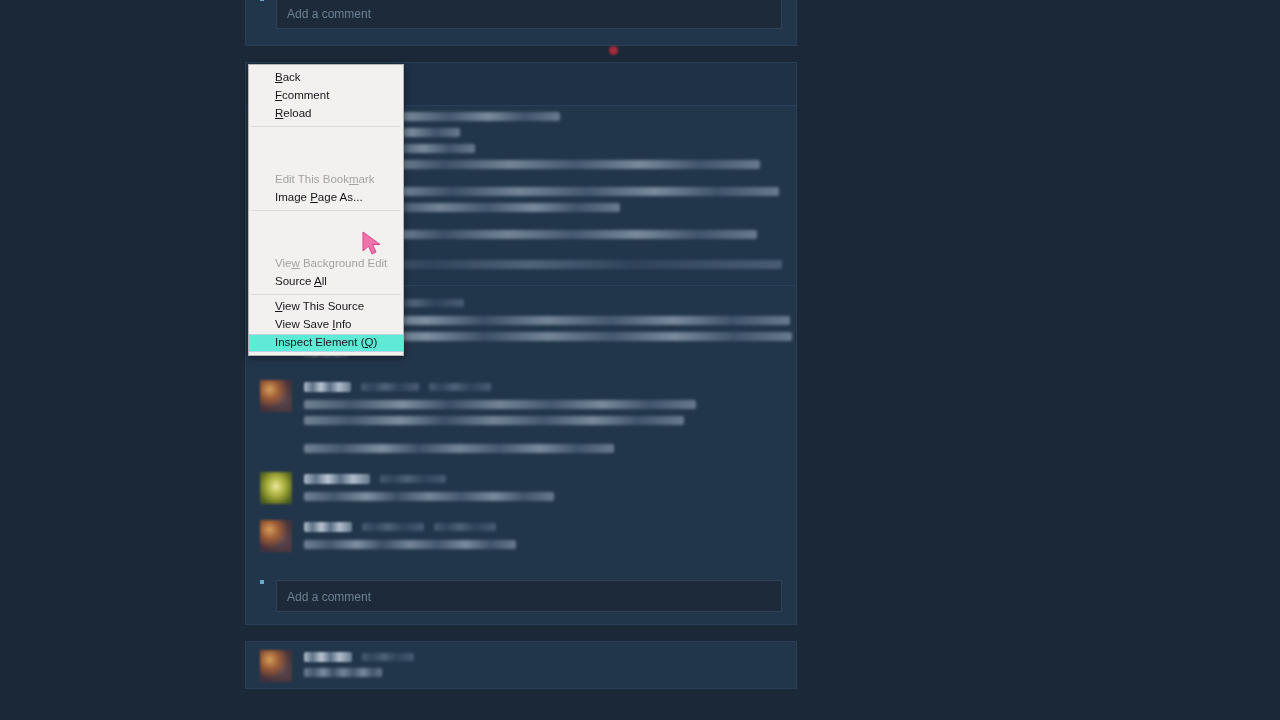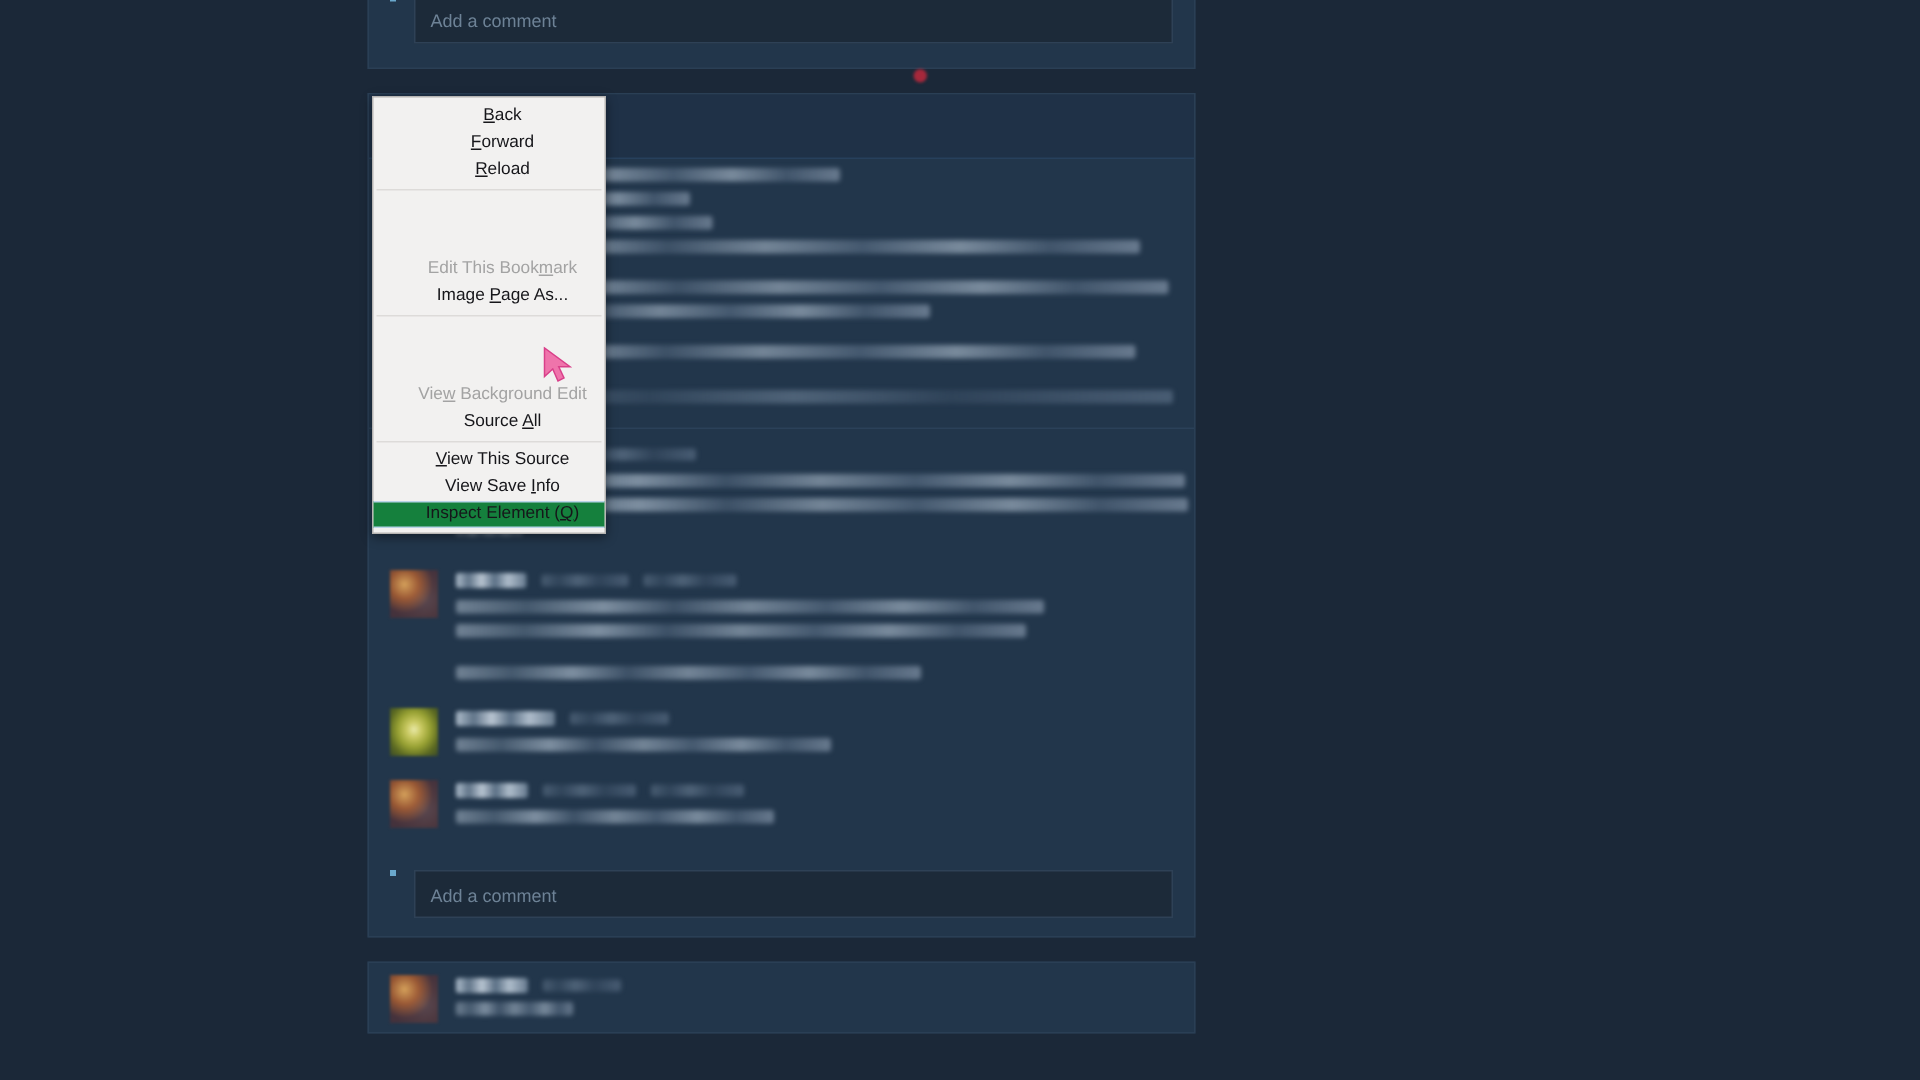--- a/index.html
+++ b/index.html
@@ -201,25 +201,24 @@
     box-sizing: border-box;
     font-size: 11.5px;
     color: #1b1b1b;
     z-index: 50;
   }
   .menu-item {
     padding: 1px 8px 2px 26px;
     line-height: 15px;
     white-space: nowrap;
     color: #16161a;
-    text-align: center;
   }
   .menu-item.disabled { color: #a3a3a3; margin-top: 44px; }
   .menu-item.hover {
-    background: #15803d;
+    background: #5eead4;
     border-top: 1px solid #b9d4e8;
     border-bottom: 1px solid #b9d4e8;
     padding-top: 0px;
     padding-bottom: 1px;
   }
   .menu-item u { text-decoration: underline; }
   .menu-sep {
     height: 1px;
     background: #dddbd9;
     margin: 3px 2px;
@@ -353,21 +352,21 @@
       </div>
     </div>
 
   </div>
 
   <div class="context-menu">
     <div class="menu-item">
       <u>B</u><span>ack</span>
     </div>
     <div class="menu-item">
-      <u>F</u><span>orward</span>
+      <u>F</u><span>comment</span>
     </div>
     <div class="menu-item">
       <u>R</u><span>eload</span>
     </div>
     <div class="menu-sep"></div>
     <div class="menu-item disabled">
       <span>Edit This Book</span><u>m</u><span>ark</span>
     </div>
     <div class="menu-item">
       <span>Image </span><u>P</u><span>age As...</span>

